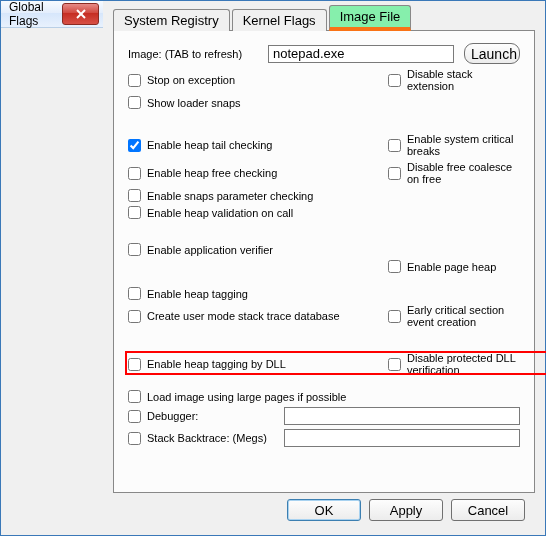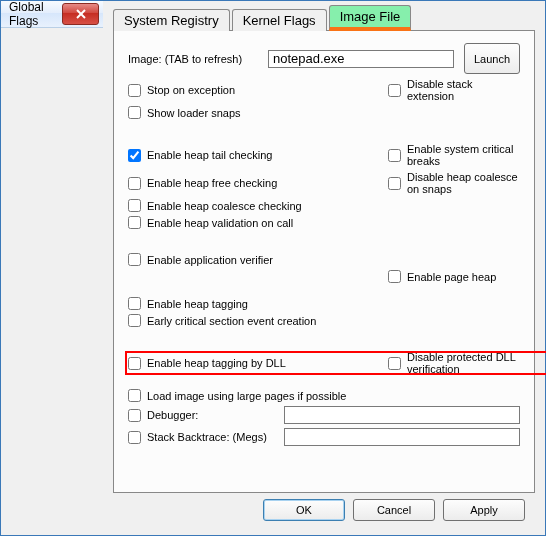--- a/index.html
+++ b/index.html
@@ -20,29 +20,29 @@
   
   .row{display:flex;align-items:center;margin-bottom:4px}
   .gap{height:10px}
   .gap-lg{height:20px}
   .col-left{width:260px;display:flex;align-items:flex-end}
   .col-right{flex:1;display:flex;align-items:center}
   label.chk{display:flex;align-items:center;cursor:default}
   input[type=checkbox]{margin:0 6px 0 0;width:13px;height:13px}
   .img-label{width:140px}
   .img-input{flex:1;height:18px;border:1px solid #7a7a7a;padding:1px 4px;font-family:inherit;font-size:13px;background:#fff;box-sizing:border-box}
-  .launch-btn{margin-left:10px;height:31px;width:56px;border:1px solid #707070;background:linear-gradient(#fdfdfd,#ececec);border-radius:3px;font-family:inherit;font-size:11px;cursor:default}
+  .launch-btn{margin-left:10px;height:21px;width:56px;border:1px solid #707070;background:linear-gradient(#fdfdfd,#ececec);border-radius:9px;font-family:inherit;font-size:14px;cursor:default}
   
   .highlight{position:absolute;border:2px solid #ff0000;pointer-events:none}
   
   .field-input{flex:1;height:18px;border:1px solid #7a7a7a;background:#fff;box-sizing:border-box;padding:1px 4px;font-family:inherit;font-size:11px}
   .field-label{width:156px;display:flex;}
   
   .btn-row{display:flex;justify-content:flex-end;gap:8px;padding:6px 10px 6px 0}
-  .dlg-btn{height:22px;width:82px;border:1px solid #707070;background:linear-gradient(#fdfdfd,#ececec);border-radius:3px;font-family:inherit;font-size:11px;cursor:default}
+  .dlg-btn{height:22px;width:74px;border:1px solid #707070;background:linear-gradient(#fdfdfd,#ececec);border-radius:3px;font-family:inherit;font-size:13px;cursor:default}
   .dlg-btn.def{border:1px solid #3c7fb1;box-shadow:0 0 0 1px #a8d2f0 inset}
 </style>
 </head>
 <body>
 
 <div class="window">
 
   <div class="titlebar">
     <span class="title-text">Global Flags</span>
     <span class="titlebar-spacer"></span>
@@ -114,30 +114,30 @@
       <div class="row">
         <div class="col-left">
           <label class="chk">
             <input type="checkbox" style="">
             <span>Enable heap free checking</span>
           </label>
         </div>
         <div class="col-right">
           <label class="chk">
             <input type="checkbox" style="">
-            <span>Disable heap coalesce on snaps</span>
-          </label>
-        </div>
-      </div>
-
-      <div class="row">
-        <div class="col-left">
-          <label class="chk">
-            <input type="checkbox" style="">
-            <span>Enable heap coalesce checking</span>
+            <span>Disable free coalesce on free</span>
+          </label>
+        </div>
+      </div>
+
+      <div class="row">
+        <div class="col-left">
+          <label class="chk">
+            <input type="checkbox" style="">
+            <span>Enable snaps parameter checking</span>
           </label>
         </div>
       </div>
 
       <div class="row">
         <div class="col-left">
           <label class="chk">
             <input type="checkbox" style="">
             <span>Enable heap validation on call</span>
           </label>
@@ -170,20 +170,26 @@
       <div class="row">
         <div class="col-left">
           <label class="chk">
             <input type="checkbox" style="">
             <span>Enable heap tagging</span>
           </label>
         </div>
       </div>
 
       <div class="row">
+        <div class="col-left">
+          <label class="chk">
+            <input type="checkbox" style="">
+            <span>Create user mode stack trace database</span>
+          </label>
+        </div>
         <div class="col-right">
           <label class="chk">
             <input type="checkbox" style="">
             <span>Early critical section event creation</span>
           </label>
         </div>
       </div>
 
       <div class="gap-lg"></div>
 
@@ -232,19 +238,19 @@
         </div>
         <input class="field-input" type="text" style="">
       </div>
 
       <div class="highlight" id="hl" style="left: 11px; top: 320px; width: 500px; height: 20px;"></div>
 
     </div>
 
     <div class="btn-row">
       <button class="dlg-btn def">OK</button>
+      <button class="dlg-btn">Apply</button>
       <button class="dlg-btn">Cancel</button>
-      <button class="dlg-btn">Apply</button>
     </div>
 
   </div>
 
 </div>
 
 </body></html>

